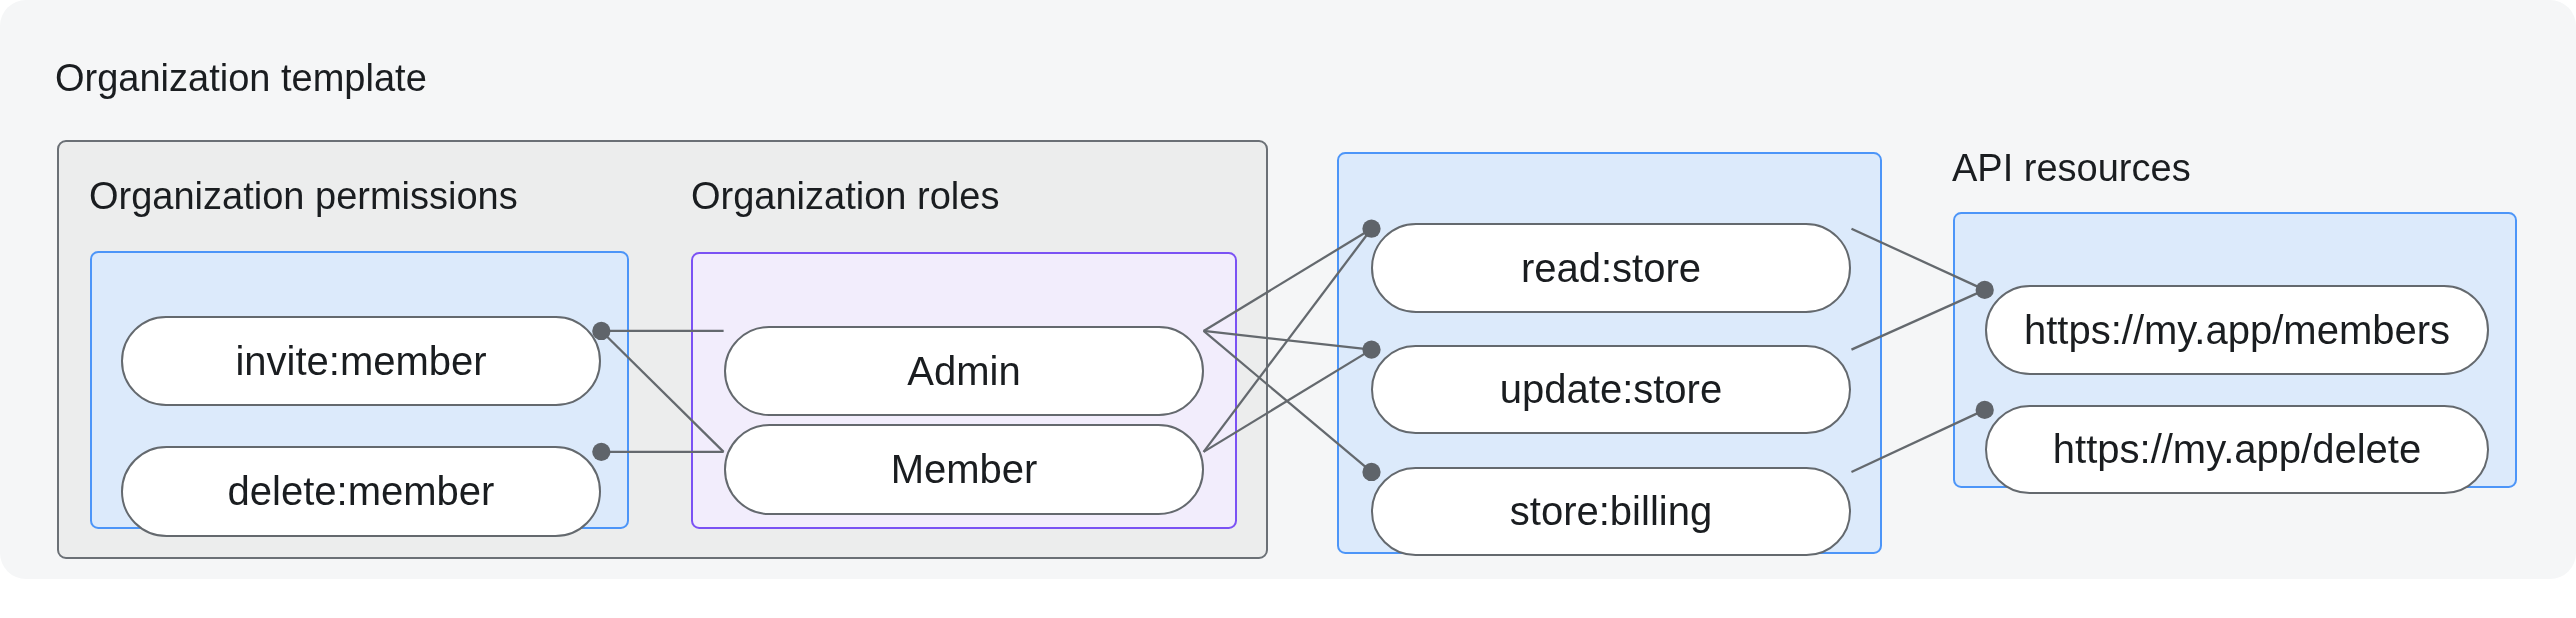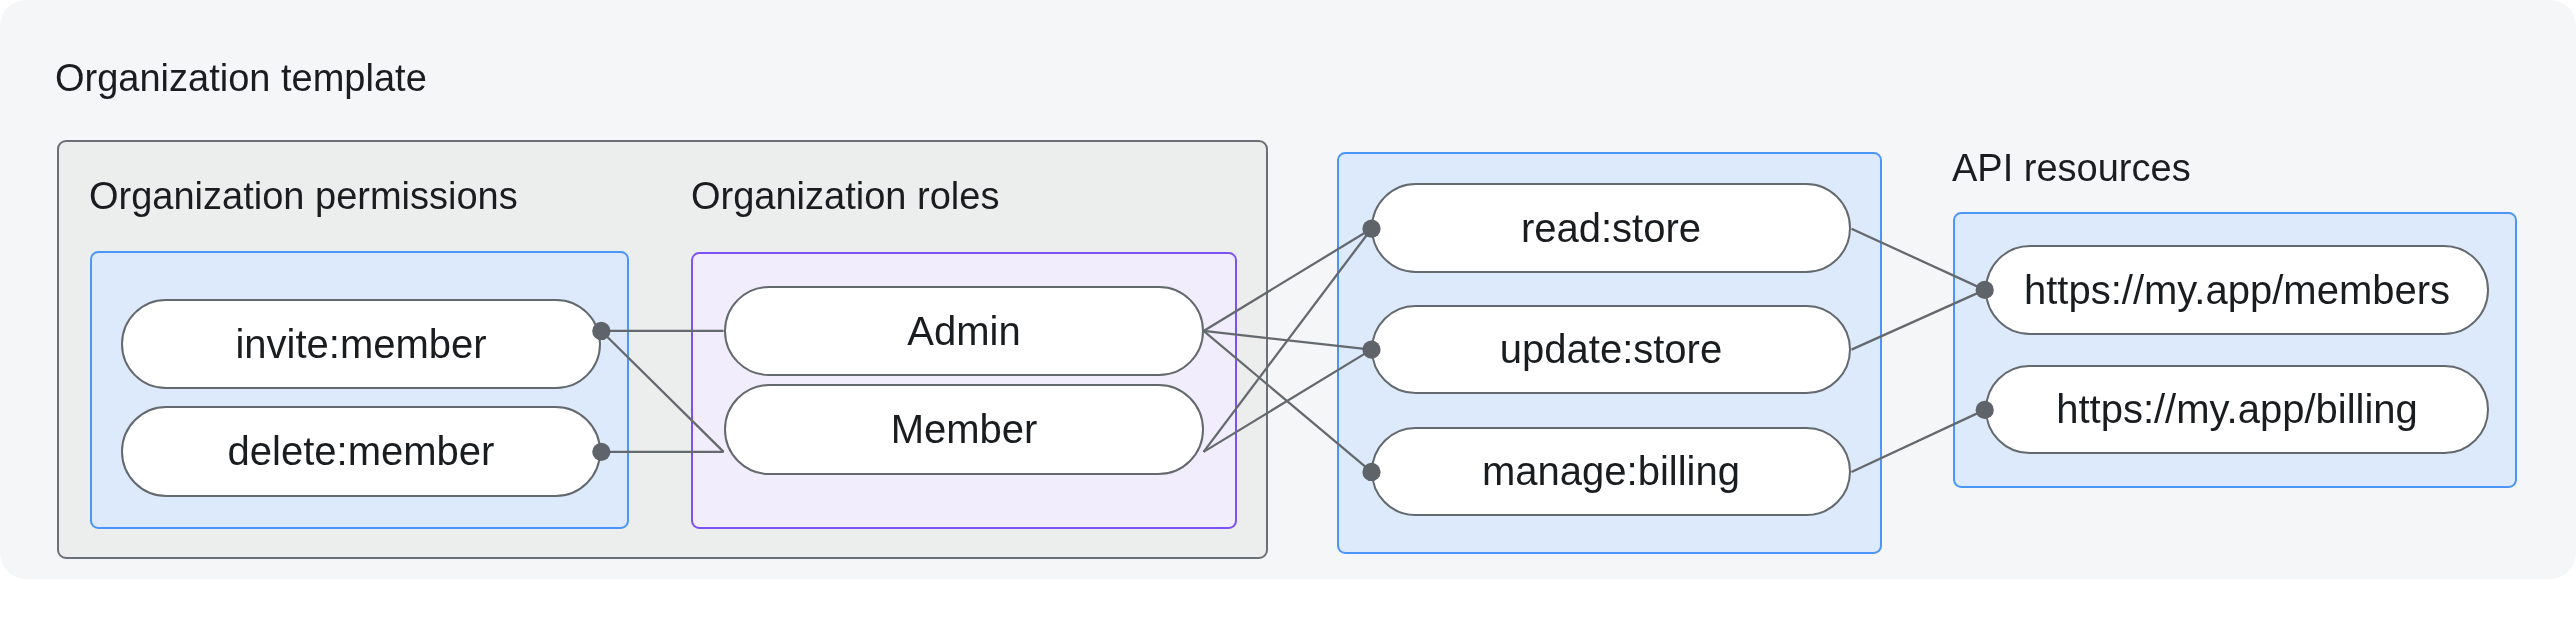--- a/index.html
+++ b/index.html
@@ -45,20 +45,21 @@
     background:var(--node-fill,#FFFFFF);
     border:2.3px solid var(--node-border,#64696E);
     border-radius:55px;
     display:flex;
     align-items:center;
     justify-content:center;
     font-size:40px;
     font-weight:400;
     white-space:nowrap;
     color:var(--text,#1A1D20);
+    margin-top:40px;
   }
   #edges{
     position:absolute;
     left:0;top:0;
     pointer-events:none;
   }
 </style>
 </head>
 <body style="background: rgb(255, 255, 255);">
 
@@ -77,29 +78,29 @@
   <div class="box purple" style="left:691px;top:252px;width:546px;height:277px;"></div>
 
 
   <div class="box blue" style="left:1337px;top:152px;width:545px;height:402px;"></div>
 
   <div class="lbl" style="left:1952px;top:147px;">API resources</div>
 
   <div class="box blue" style="left:1953px;top:212px;width:564px;height:276px;"></div>
 
   <div id="nodes">
-      <div class="node" style="left: 121px; top: 299px; width: 480px; height: 90px;">invite:member</div>
+      <div class="node" style="left: 121px; top: 276px; width: 480px; height: 90px;">invite:member</div>
       <div class="node" style="left: 121px; top: 406px; width: 480px; height: 91px; text-align: right;">delete:member</div>
       <div class="node" style="left: 724px; top: 286px; width: 480px; height: 90px;">Admin</div>
       <div class="node" style="left: 724px; top: 384px; width: 480px; height: 91px;">Member</div>
       <div class="node" style="left: 1371px; top: 183px; width: 480px; height: 90px;">read:store</div>
       <div class="node" style="left: 1371px; top: 305px; width: 480px; height: 89px;">update:store</div>
-      <div class="node" style="left: 1371px; top: 427px; width: 480px; height: 89px;">manage:billing</div>
+      <div class="node" style="left: 1371px; top: 427px; width: 480px; height: 89px;">store:billing</div>
       <div class="node" style="left: 1985px; top: 245px; width: 504px; height: 90px;">https://my.app/members</div>
-      <div class="node" style="left: 1985px; top: 365px; width: 504px; height: 89px;">https://my.app/billing</div>
+      <div class="node" style="left: 1985px; top: 365px; width: 504px; height: 89px;">https://my.app/delete</div>
     </div>
 
   <svg id="edges" width="2576" height="619" viewBox="0 0 2823 678">
       <line x1="659" y1="362.5" x2="793" y2="362.5" stroke="#64696E" stroke-width="2.5"></line>
       <line x1="659" y1="362.5" x2="793" y2="495" stroke="#64696E" stroke-width="2.5"></line>
       <line x1="659" y1="495" x2="793" y2="495" stroke="#64696E" stroke-width="2.5"></line>
       <line x1="1319" y1="362.5" x2="1503" y2="250.5" stroke="#64696E" stroke-width="2.5"></line>
       <line x1="1319" y1="362.5" x2="1503" y2="383" stroke="#64696E" stroke-width="2.5"></line>
       <line x1="1319" y1="362.5" x2="1503" y2="517" stroke="#64696E" stroke-width="2.5"></line>
       <line x1="1319" y1="495" x2="1503" y2="250.5" stroke="#64696E" stroke-width="2.5"></line>

